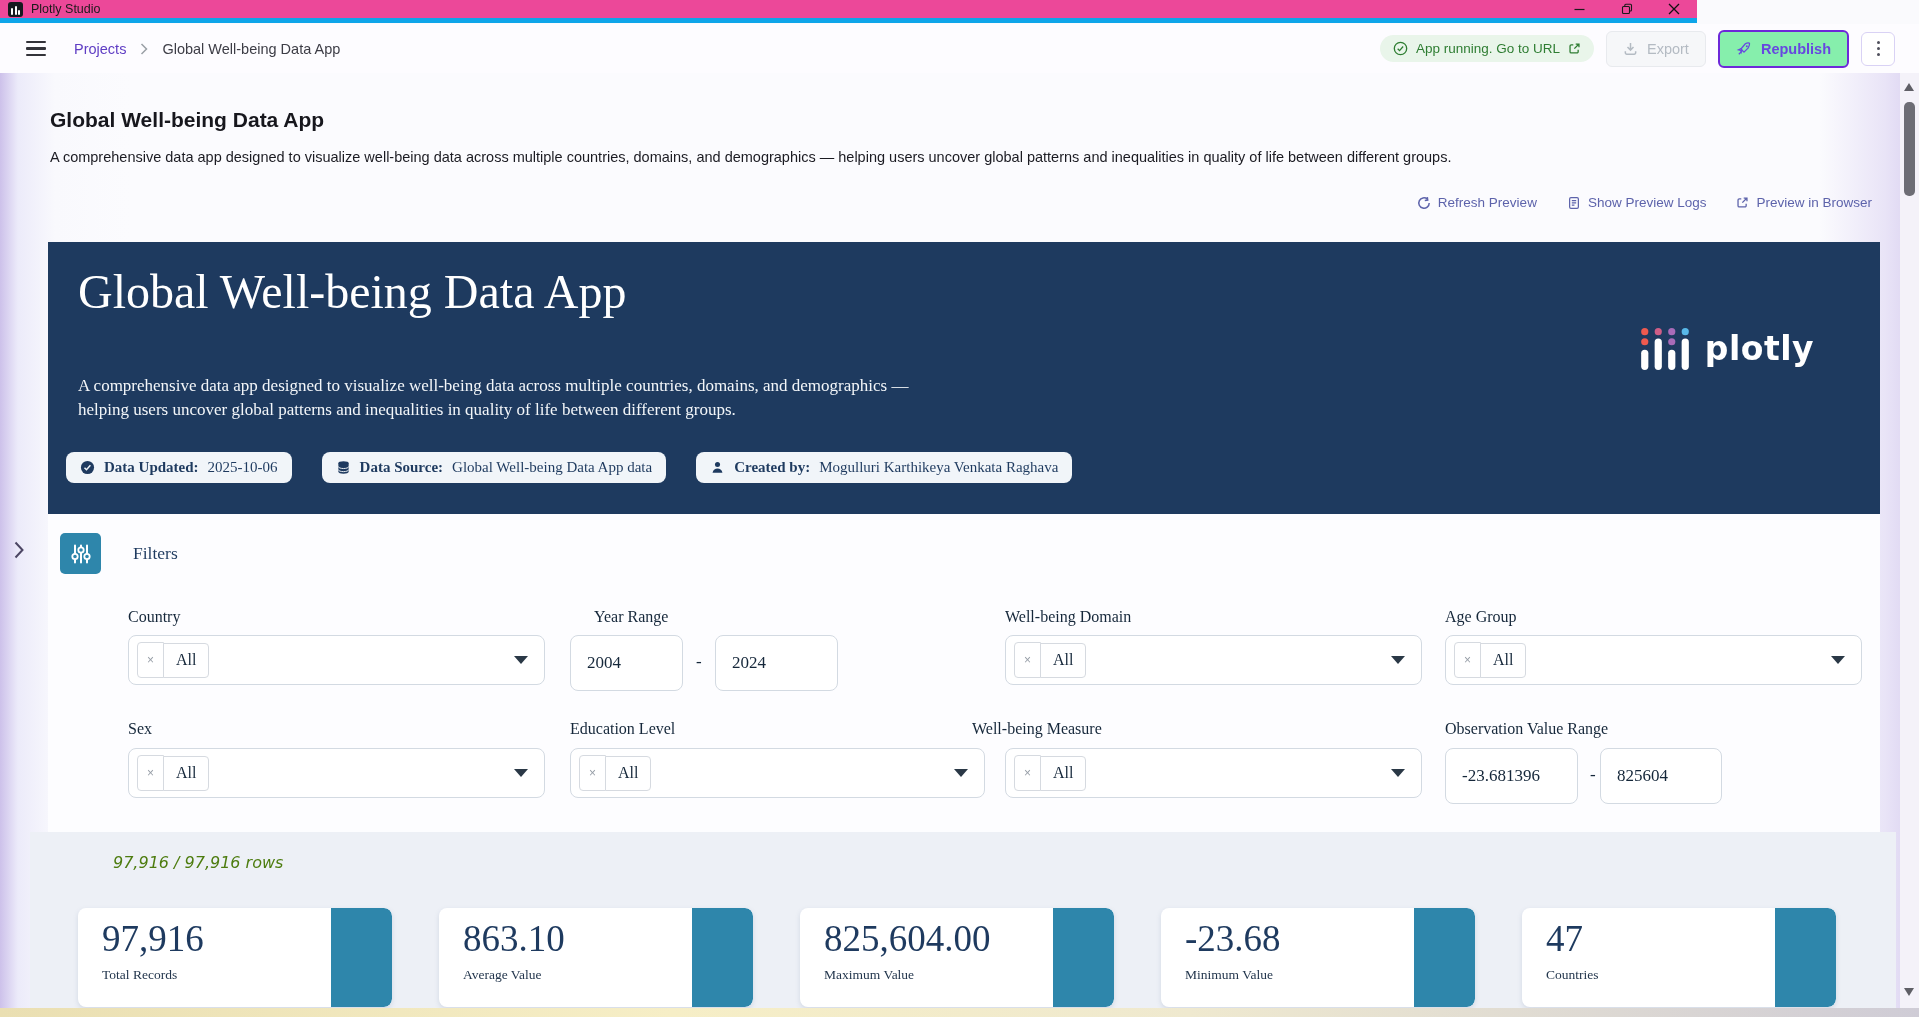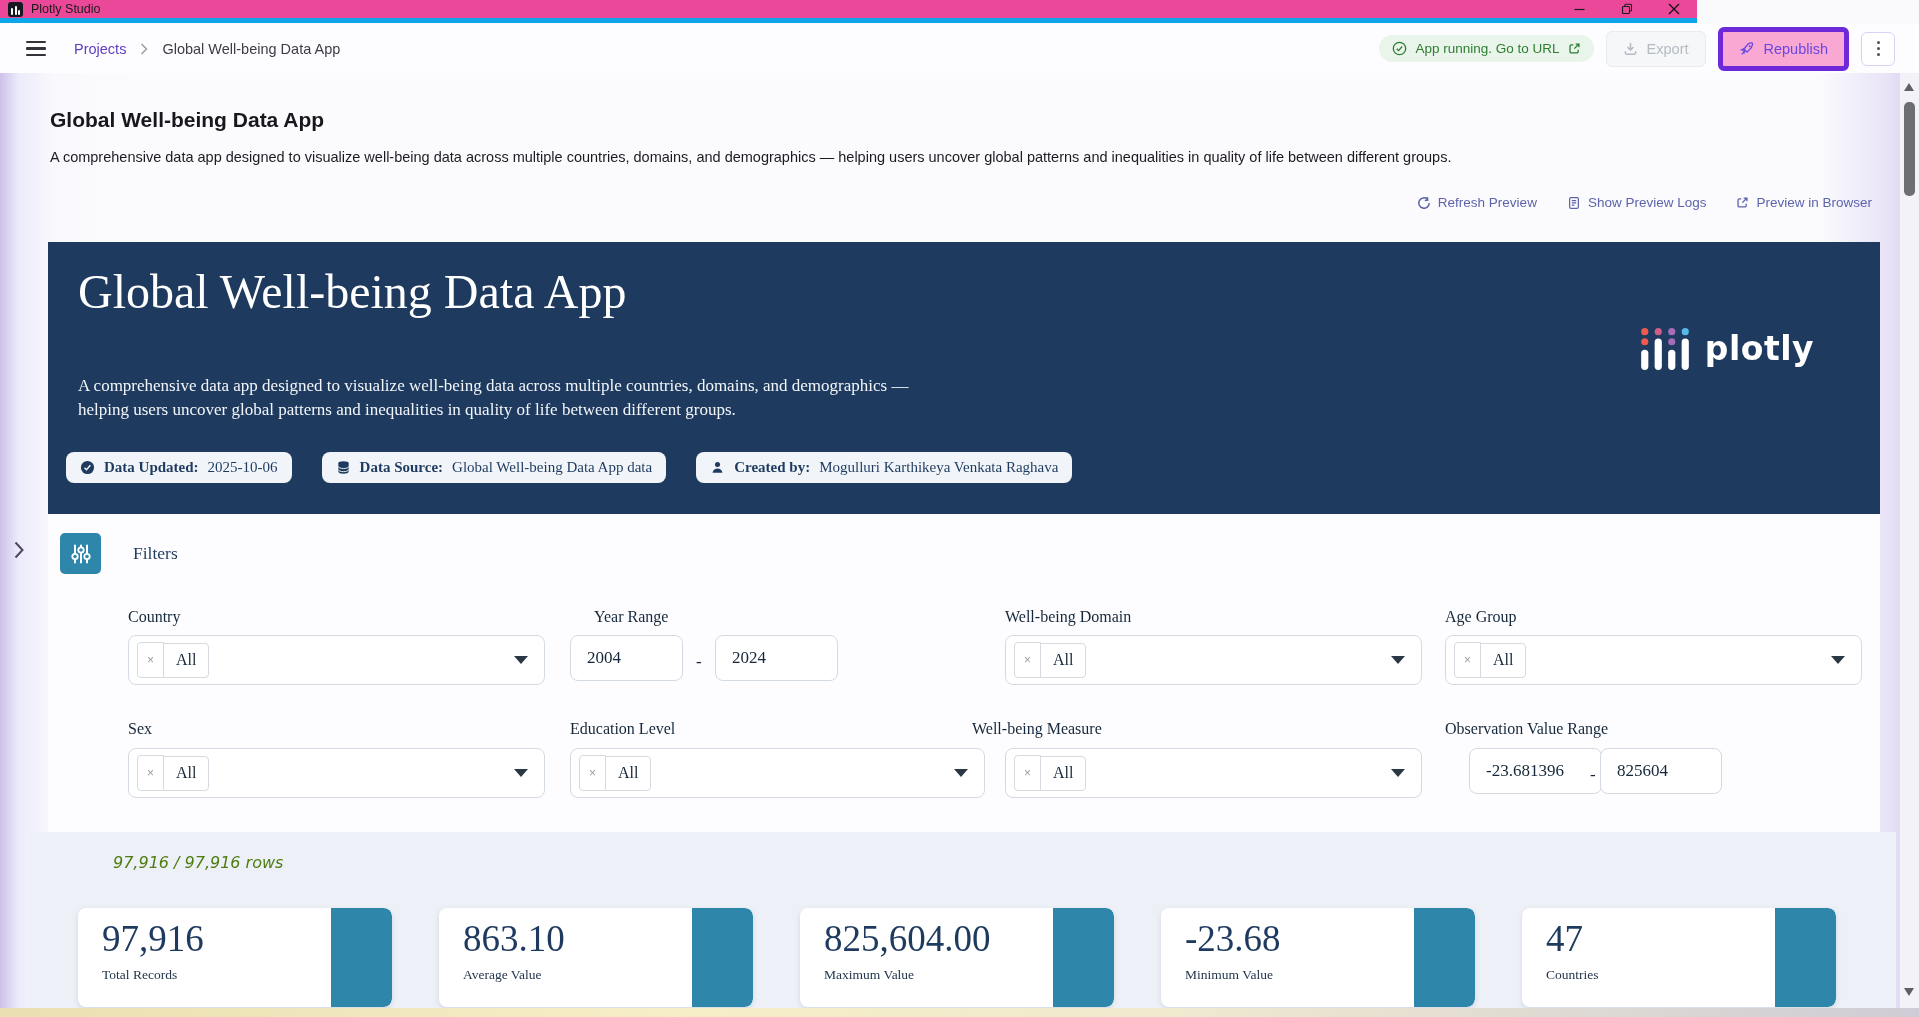--- a/index.html
+++ b/index.html
@@ -25,21 +25,21 @@
   .hamburger i { display:block; height:2.4px; background:#33333a; border-radius:1px; }
   .breadcrumb { display:flex; align-items:center; margin-left:28px; font-size:14.5px; }
   .bc-link { color:#5f3dc4; cursor:pointer; }
   .bc-sep { margin:0 14px; color:#9aa0a6; display:flex; }
   .bc-current { color:#3d3d46; }
   .tb-right { margin-left:auto; margin-right:24px; display:flex; align-items:center; gap:12px; }
   .status-badge { display:flex; align-items:center; gap:8px; background:#e9f5ea; color:#2e7d32;
                   border-radius:14px; padding:6px 13px; font-size:13.5px; cursor:pointer; }
   .btn { display:flex; align-items:center; gap:9px; font-size:14.5px; border-radius:6px; padding:9px 16px; cursor:pointer; }
   .btn-export { background:#f6f7f9; border:1px solid #e8eaee; color:#b4bbc3; }
-  .btn-republish { background:#f9a8d4; border:5px solid #6d28d9; color:#6747e0; font-weight:400; }
+  .btn-republish { background:#86efac; border:2px solid #6d28d9; color:#6747e0; font-weight:700; }
   .btn-kebab { width:34px; height:34px; border:1px solid #d9d2f5; border-radius:6px; background:#fff;
                display:flex; flex-direction:column; align-items:center; justify-content:center; gap:3px; cursor:pointer; }
   .btn-kebab i { width:3px; height:3px; border-radius:50%; background:#4f4f5c; display:block; }
 
   
   .page { position:absolute; top:73px; left:0; width:1919px; height:944px;
           background:linear-gradient(to right,#cdc1ea 0px,#ecebfa 18px,#f9f9fd 55px,#fbfbfe 130px,
                      #fbfbfe 1820px,#e9e4f7 1885px,#d9d0f0 1919px); }
 
   .page-title { position:absolute; left:50px; top:35px; font-size:21px; font-weight:700; color:#17171d; }
@@ -68,21 +68,21 @@
                    font-size:17.5px; color:#1e3a5f; }
   .f-label { position:absolute; font-family:"Liberation Serif", serif; font-size:16px; color:#15273a; }
   .f-select { position:absolute; height:50px; width:417px; background:#fff; border:1px solid #d3dae2; border-radius:8px;
               display:flex; align-items:center; padding:0 16px 0 8px; cursor:pointer; }
   .chip-x { width:27px; height:36px; border:1px solid #d6dae0; border-radius:4px 0 0 4px; background:#fff;
             display:flex; align-items:center; justify-content:center; font-size:12px; color:#979ea7; cursor:pointer; }
   .chip-val { height:35px; margin-left:-1px; border:1px solid #d6dae0; border-radius:0 4px 4px 0; background:#fff;
               display:flex; align-items:center; padding:0 12px; font-family:"Liberation Serif", serif; font-size:16px; color:#15273a; }
   .sel-arrow { margin-left:auto; width:0; height:0; border-left:7px solid transparent; border-right:7px solid transparent;
                border-top:8px solid #2a3846; }
-  .f-input { position:absolute; height:46px; background:#fff; border:1px solid #d3dae2; border-radius:8px;
+  .f-input { position:absolute; height:56px; background:#fff; border:1px solid #d3dae2; border-radius:8px;
              font-family:"Liberation Serif", serif; font-size:17px; color:#15273a; padding:0 0 0 16px; outline:none; }
   .f-dash { position:absolute; font-family:"Liberation Serif", serif; font-size:17px; color:#15273a; }
 
   
   .stats { position:absolute; left:30px; top:759px; width:1866px; height:185px; background:#edf0f6; }
   .rows-summary { position:absolute; left:83px; top:21px; font-family:"DejaVu Sans", sans-serif;
                   font-style:italic; font-size:16px; color:#4d7c0f; }
   .cards { position:absolute; left:48px; top:76px; display:flex; gap:47px; }
   .stat-card { position:relative; width:314px; height:99px; background:#fff; border-radius:8px;
                box-shadow:0 2px 5px rgba(90,110,150,.18); padding:11px 0 0 24px; overflow:hidden; }
@@ -309,21 +309,21 @@
     <div class="f-select" style="left:522px; top:234px; width:415px;">
       <span class="chip-x">×</span>
       <span class="chip-val">All</span>
       <span class="sel-arrow"></span>
     </div>
     <div class="f-select" style="left:957px; top:234px;">
       <span class="chip-x">×</span>
       <span class="chip-val">All</span>
       <span class="sel-arrow"></span>
     </div>
-    <input class="f-input" style="left: 1397px; top: 234px; width: 133px; margin-left: 24px;" value="-23.681396">
+    <input class="f-input" style="left: 1397px; top: 234px; width: 133px;" value="-23.681396">
     <div class="f-dash" style="left:1542px; top:251px;">-</div>
     <input class="f-input" style="left: 1552px; top: 234px; width: 122px;" value="825604">
   </div>
 
   <div class="stats">
     <div class="rows-summary">97,916 / 97,916 rows</div>
     <div class="cards">
       <div class="stat-card">
         <div class="stat-value">97,916</div>
         <div class="stat-label">Total Records</div>

